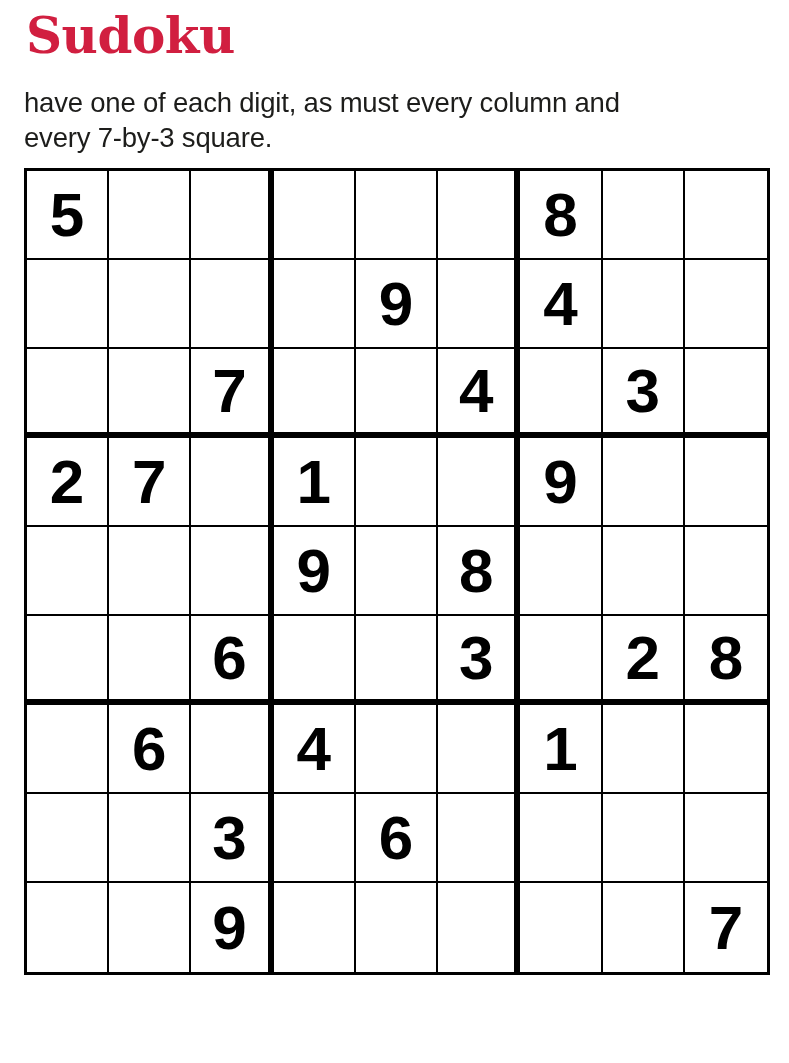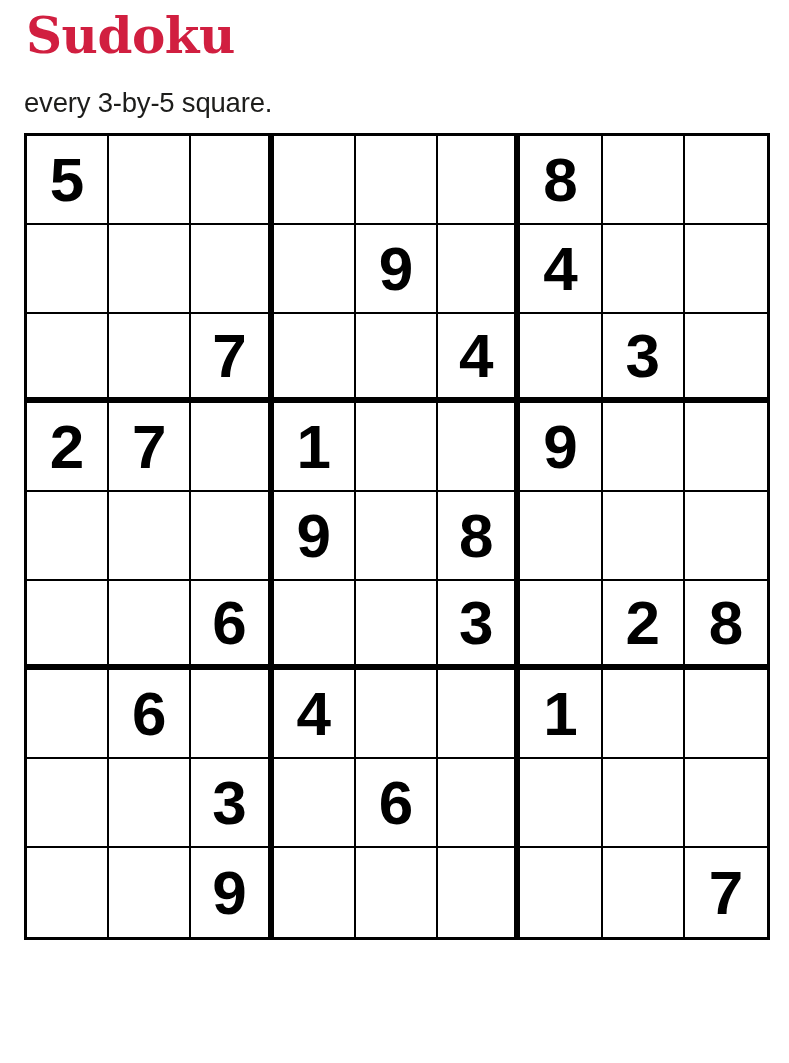--- a/index.html
+++ b/index.html
@@ -65,21 +65,22 @@
   .cell.last-row { border-bottom: none; }
 </style>
 </head>
 <body>
 
 <div class="page">
 
   <h1 class="title" style="color: rgb(209, 31, 64);">Sudoku</h1>
 
   <div class="instructions">
-    <div class="instr-line">every 3-by-5 square.</div>
+    <div class="instr-line">have one of each digit, as must every column and</div>
+    <div class="instr-line">every 7-by-3 square.</div>
   </div>
 
   <div class="sudoku-grid" style="border-color: rgb(0, 0, 0);">
       <div class="cell" style="border-color: rgb(0, 0, 0);">5</div>
       <div class="cell" style="border-color: rgb(0, 0, 0);"></div>
       <div class="cell br-thick" style="border-color: rgb(0, 0, 0);"></div>
       <div class="cell" style="border-color: rgb(0, 0, 0);"></div>
       <div class="cell" style="border-color: rgb(0, 0, 0);"></div>
       <div class="cell br-thick" style="border-color: rgb(0, 0, 0);"></div>
       <div class="cell" style="border-color: rgb(0, 0, 0);">8</div>

